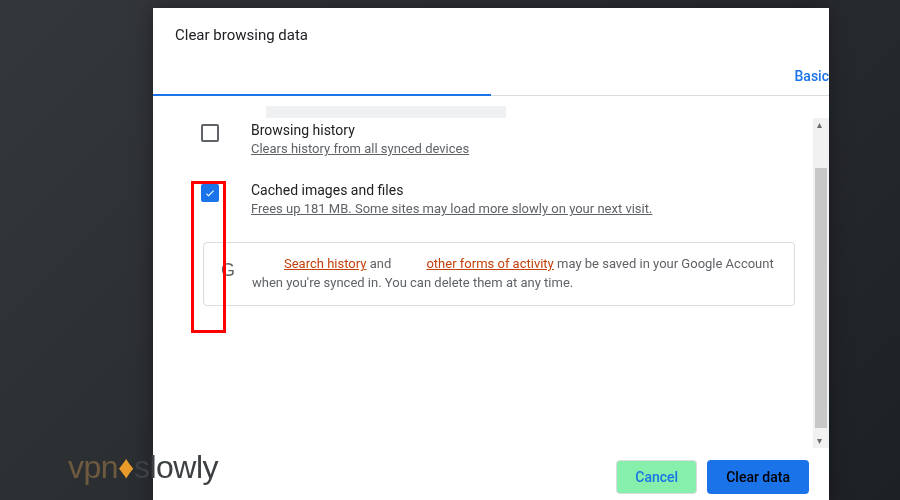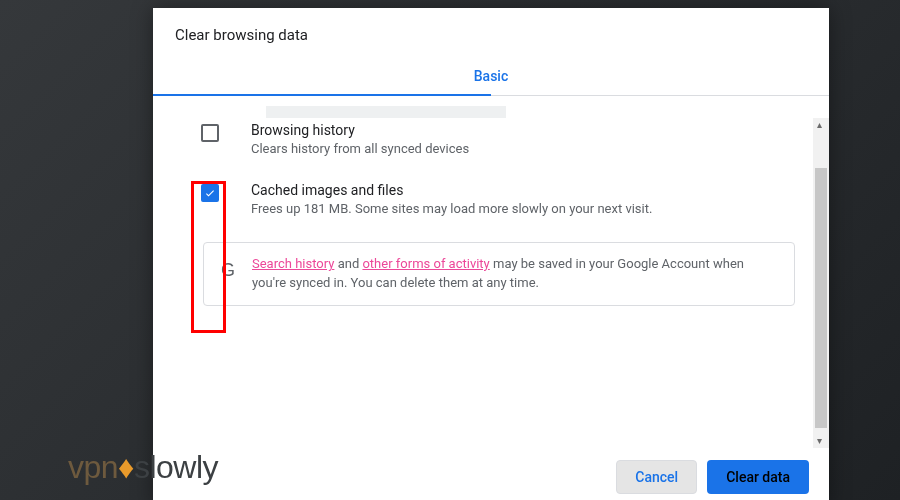--- a/index.html
+++ b/index.html
@@ -40,21 +40,21 @@
       content: "";
       position: absolute;
       bottom: 0;
       left: 0;
       right: 0;
       height: 1px;
       background: #dadce0;
     }
     .tab {
       flex: 1;
-      text-align: center;
+      text-align: right;
       padding: 10px 0 12px;
       font-size: 14px;
       font-weight: 500;
       cursor: pointer;
       position: relative;
       z-index: 1;
     }
     .tab.active {
       color: #1a73e8;
     }
@@ -114,20 +114,21 @@
     }
     .opt-title {
       font-size: 14px;
       color: #202124;
       margin-bottom: 2px;
     }
     .opt-desc {
       font-size: 13px;
       color: #5f6368;
       line-height: 1.4;
+      text-decoration: underline;
     }
     .highlight-box {
       position: absolute;
       border: 3px solid #ff0000;
       left: 38px;
       top: 85px;
       width: 35px;
       height: 152px;
       pointer-events: none;
       z-index: 5;
@@ -149,41 +150,42 @@
       height: 20px;
       flex-shrink: 0;
       margin-top: 2px;
       font-family: "Product Sans", Arial, sans-serif;
       font-weight: 500;
       font-size: 18px;
       color: #5f6368;
       text-align: center;
     }
     .notice a {
-      color: #ec4899;
+      color: #c2410c;
       text-decoration: underline;
       cursor: pointer;
+      margin-left: 32px;
     }
     .footer {
       display: flex;
       justify-content: flex-end;
       gap: 10px;
       padding: 14px 20px 14px;
       border-top: none;
     }
     .btn {
       padding: 8px 18px;
       border-radius: 4px;
       font-size: 14px;
       font-weight: 500;
       cursor: pointer;
       border: 1px solid transparent;
     }
     .btn-secondary {
-      background: #e5e5e5;
+      background: #86efac;
       border-color: #dadce0;
       color: #1a73e8;
     }
     .btn-primary {
       background: #1a73e8;
       color: #000000;
     }
     .scrollbar {
       position: absolute;
       right: 0;

